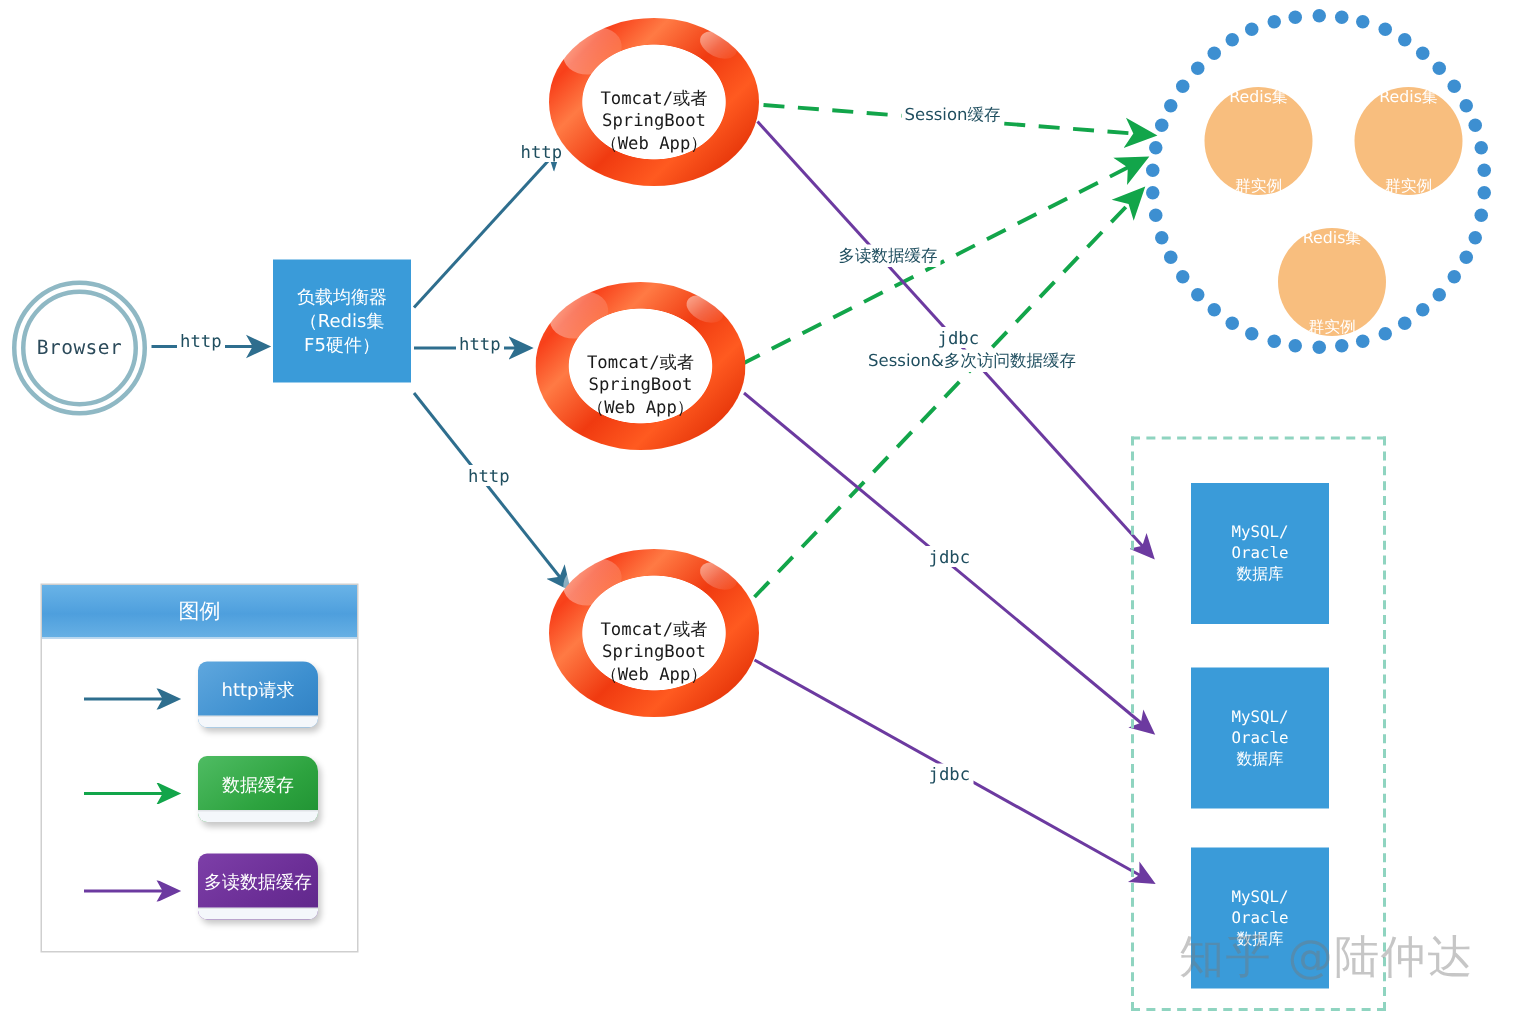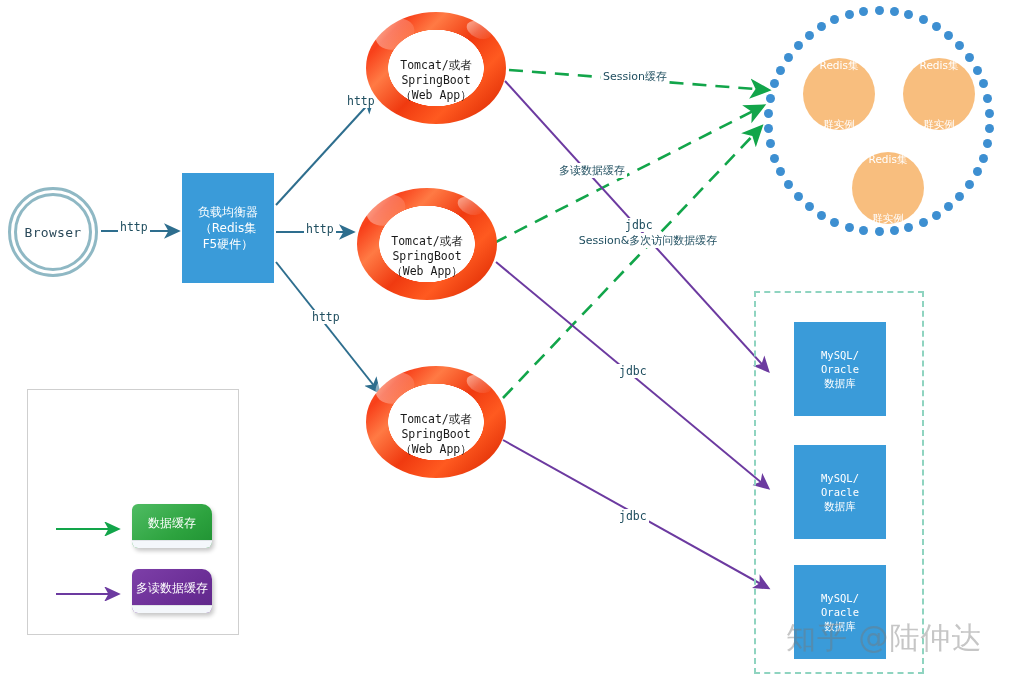--- a/index.html
+++ b/index.html
@@ -34,21 +34,21 @@
   }
   #browser-node .lbl{
     position:absolute; left:0; top:0; width:90px; height:90px;
     display:flex; align-items:center; justify-content:center;
     font-family:"DejaVu Sans Mono", monospace;
     font-size:13px; color:#2b4a5a; letter-spacing:0.3px;
   }
 
   
   #lb-node{
-    left:182px; top:173px; width:92px; height:110px;
+    left:182px; top:173px; width:92px; height:82px;
     background:#3a9bd9;
     display:flex; align-items:center; justify-content:center;
   }
   #lb-node .txt{
     color:#ffffff; font-size:12px; line-height:16px;
     text-align:center;
     font-family:"DejaVu Sans", sans-serif;
   }
 
   
@@ -356,21 +356,36 @@
       <div>数据库</div>
     </div>
     <div class="db-box" id="db-3">
       <div>MySQL/</div>
       <div>Oracle</div>
       <div>数据库</div>
     </div>
   </div>
 
   <div class="node" id="legend">
-
+    <div class="hdr">图例</div>
+
+    <div class="legend-row" id="lrow-0">
+      <svg class="legend-arrow" viewBox="0 0 70 14">
+        <defs>
+          <marker id="lah-0" markerWidth="9" markerHeight="9" refX="7" refY="4.5" orient="auto">
+            <path d="M0,0.6 L8.4,4.5 L0,8.4 L2.2,4.5 Z" fill="#2e6e8e"></path>
+          </marker>
+        </defs>
+        <line x1="0" y1="7" x2="62" y2="7" stroke="#2e6e8e" stroke-width="2" marker-end="url(#lah-0)"></line>
+      </svg>
+      <div class="legend-chip chip-blue">
+        <span class="chip-txt">http请求</span>
+        <span class="strip"></span>
+      </div>
+    </div>
 
     <div class="legend-row" id="lrow-1">
       <svg class="legend-arrow" viewBox="0 0 70 14">
         <defs>
           <marker id="lah-1" markerWidth="9" markerHeight="9" refX="7" refY="4.5" orient="auto">
             <path d="M0,0.6 L8.4,4.5 L0,8.4 L2.2,4.5 Z" fill="#12a54a"></path>
           </marker>
         </defs>
         <line x1="0" y1="7" x2="62" y2="7" stroke="#12a54a" stroke-width="2" marker-end="url(#lah-1)"></line>
       </svg>

